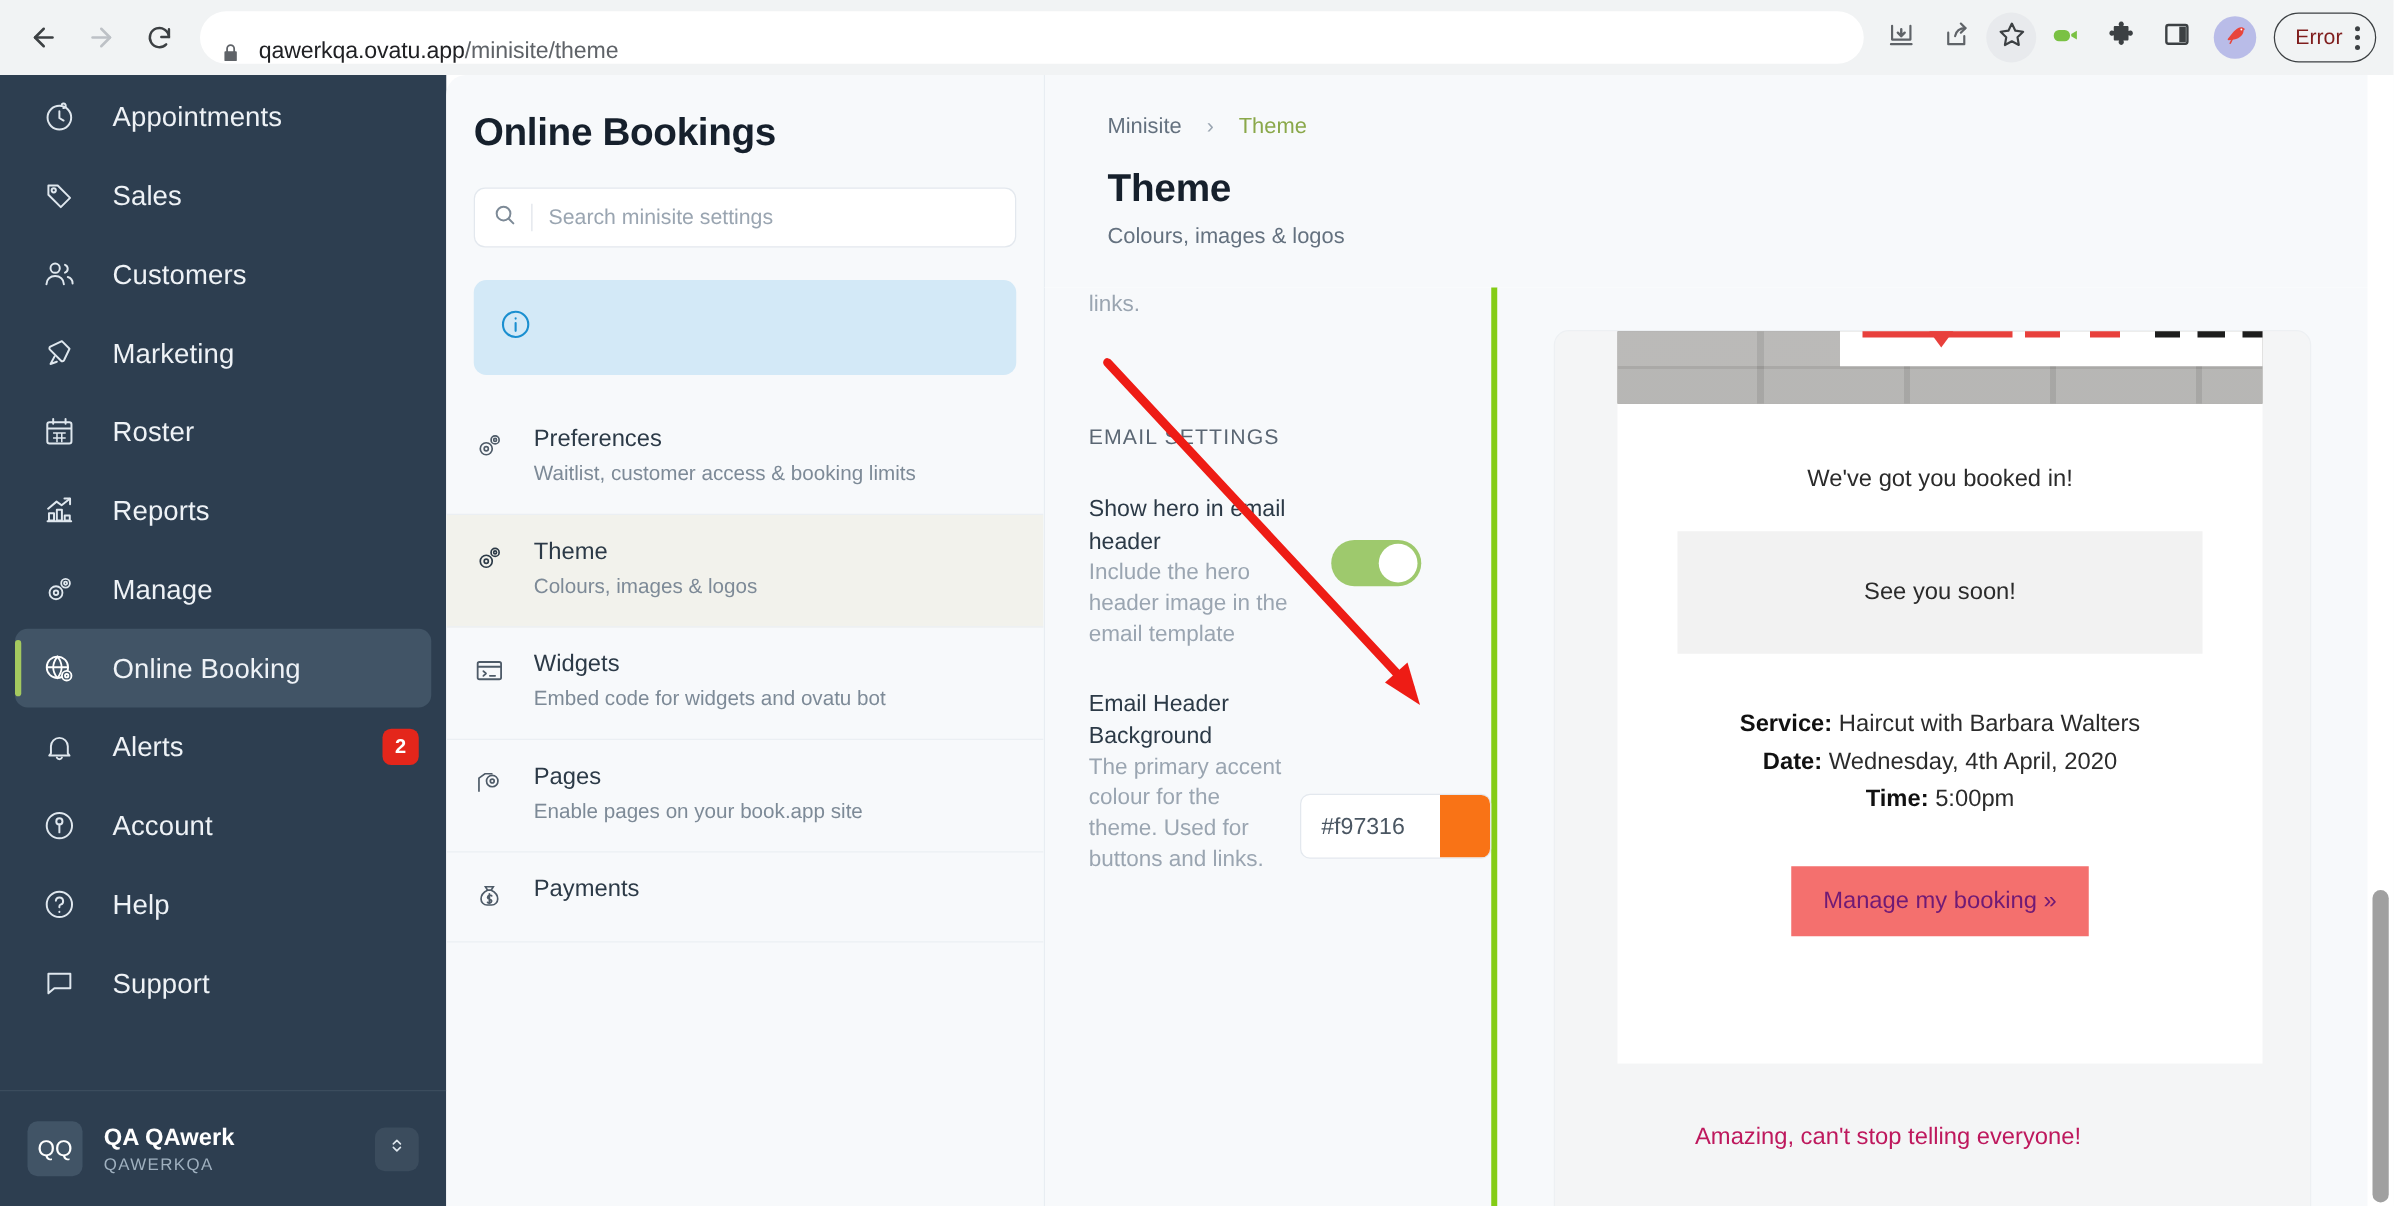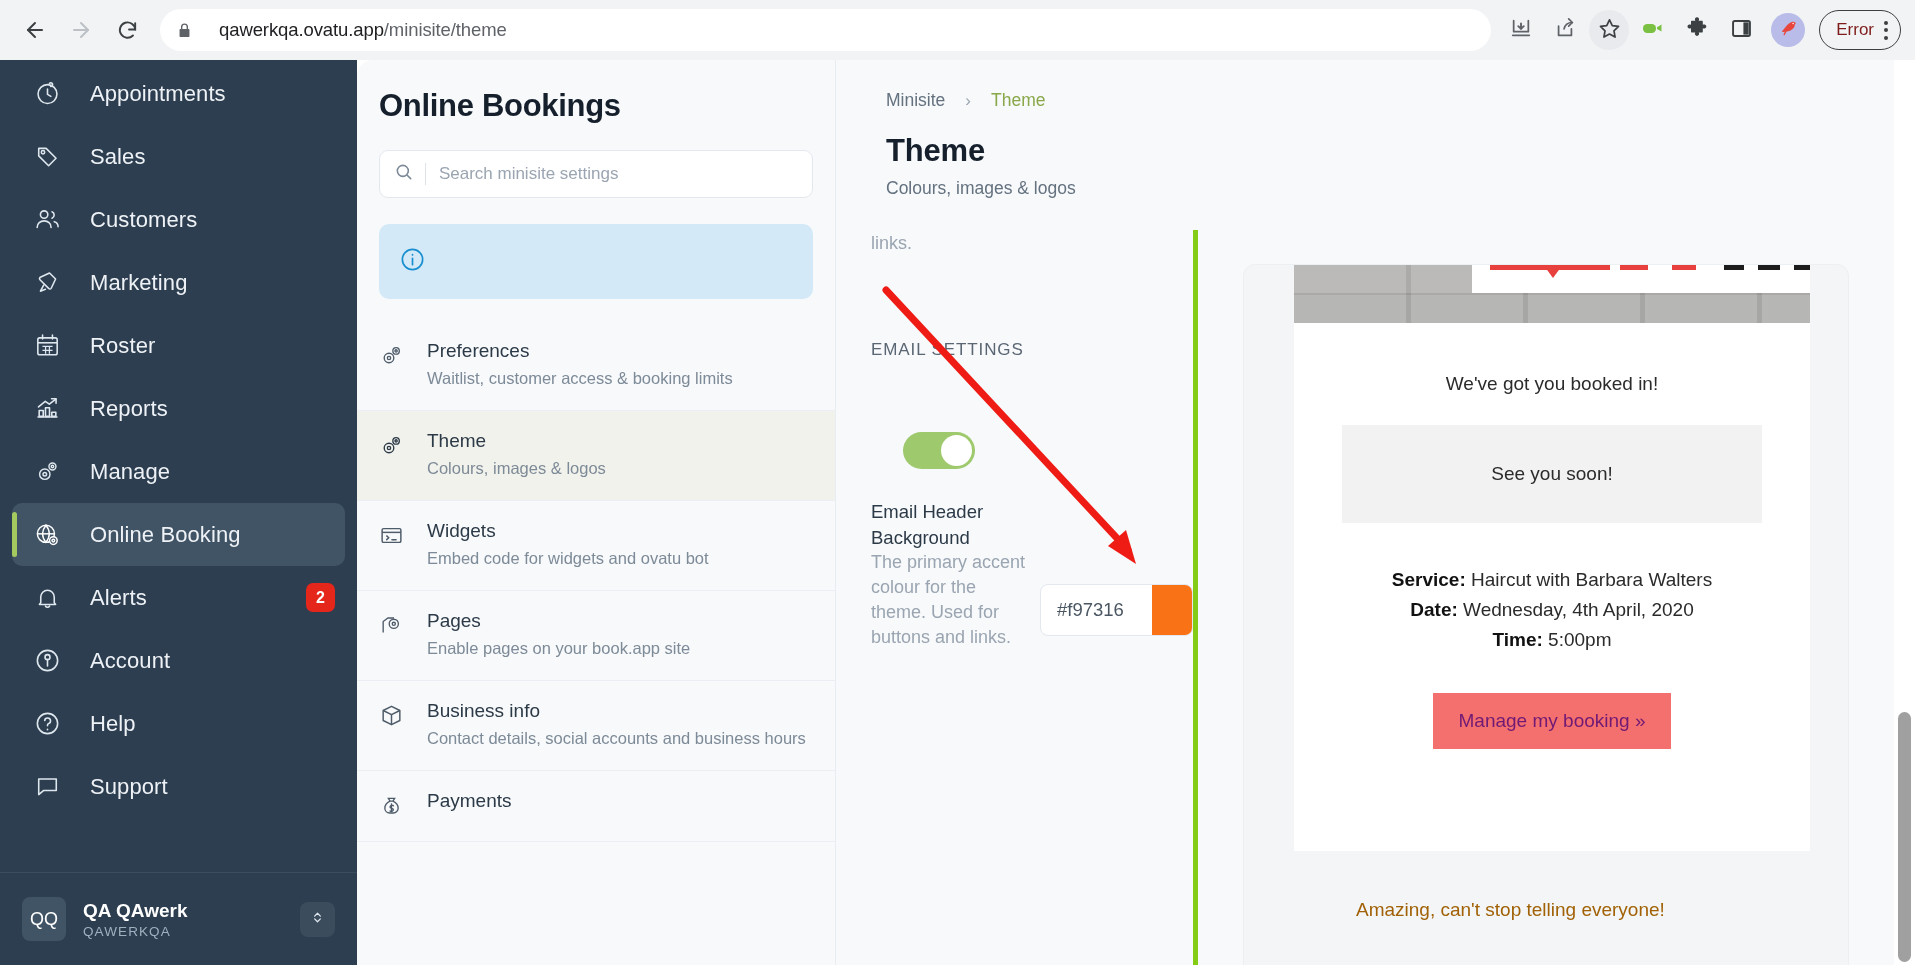--- a/index.html
+++ b/index.html
@@ -20,23 +20,22 @@
   }
   .nav-btn {
     width: 42px; height: 42px; border-radius: 50%;
     display: flex; align-items: center; justify-content: center;
     flex: 0 0 auto; margin-right: 4px;
   }
   .nav-btn svg { display: block; }
   .omnibox {
     flex: 1 1 auto; height: 42px; margin: 0 10px 0 8px;
     background: #ffffff; border-radius: 21px;
-    display: flex; align-items: center; padding: 0 16px;
+    display: flex; align-items: flex-end; padding: 0 16px;
     min-width: 0;
-    gap: 12px;
   }
   .lock-icon { flex: 0 0 auto; margin-right: 14px; display: flex; }
   .url { font-size: 18.5px; color: #202124; white-space: nowrap;
          overflow: hidden; text-overflow: ellipsis; letter-spacing: -0.1px;}
   .url .path { color: #5f6368; }
   .tb-icons { display: flex; align-items: center; flex: 0 0 auto; gap: 4px; }
   .tb-icon {
     width: 40px; height: 40px; border-radius: 50%;
     display: flex; align-items: center; justify-content: center;
   }
@@ -223,21 +222,21 @@
   .em-details b { color: #111; }
   .em-btn {
     display: inline-block; margin-top: 38px;
     background: #f4706e; color: #701a75; font-size: 19px;
     padding: 17px 26px;
   }
   .email-footer {
     position: absolute; left: 50px; right: 38px; bottom: 0; height: 153px;
     background: #f4f5f6; padding: 48px 0 0 62px;
   }
-  .em-foot-txt { font-size: 19px; color: #a16207; }
+  .em-foot-txt { font-size: 19px; color: #be185d; }
 
   
   .scrollbar {
     position: absolute; right: 0; top: 60px; width: 21px; bottom: 0;
     background: #fff;
   }
   .scroll-thumb {
     position: absolute; left: 4px; width: 13px; top: 652px; bottom: 3px;
     background: #a0a0a0; border-radius: 7px;
   }
@@ -586,33 +585,20 @@
               <circle cx="14.2" cy="10.4" r="4.4"></circle>
               <circle cx="14.2" cy="10.4" r="1.5"></circle>
           </svg>
         </span>
         <span class="body">
           <span class="t">Pages</span>
           <div class="s">Enable pages on your book.app site</div>
         </span>
       </div>
 
-      <div class="menu-item">
-        <span class="ic">
-          <svg width="25" height="25" viewBox="0 0 24 24" fill="none" stroke="#4e5b68" stroke-width="1.4" stroke-linejoin="round">
-            <path d="M12 3.2l8 4v9.6l-8 4-8-4V7.2l8-4z"></path>
-              <path d="M4 7.2l8 4 8-4"></path>
-              <path d="M12 11.2v9.6"></path>
-          </svg>
-        </span>
-        <span class="body">
-          <span class="t">Business info</span>
-          <div class="s">Contact details, social accounts and business hours</div>
-        </span>
-      </div>
 
       <div class="menu-item">
         <span class="ic">
           <svg width="25" height="25" viewBox="0 0 24 24" fill="none" stroke="#4e5b68" stroke-width="1.3">
             <path d="M9 5.2h6l-1.6 2.6H10.6L9 5.2z"></path>
             <path d="M10.6 7.8c-3 1.4-5 4-5 6.8a4.6 4.6 0 0 0 4.6 4.6h3.6a4.6 4.6 0 0 0 4.6-4.6c0-2.8-2-5.4-5-6.8"></path>
             <path d="M12 10.6v6.2M13.8 12.2a1.9 1.9 0 0 0-3.2 1.3c0 1.8 3.2 1 3.2 2.6a1.9 1.9 0 0 1-3.2 1.1" stroke-linecap="round"></path>
           </svg>
         </span>
         <span class="body">
@@ -635,20 +621,24 @@
     </div>
 
     <div class="content-body">
 
       <div class="form-col">
         <div class="clipped-top">links.</div>
 
         <div class="section-label">EMAIL SETTINGS</div>
 
         <div class="field-row">
+          <div class="field-label">
+            <div class="fl-title">Show hero in email header</div>
+            <div class="fl-desc">Include the hero header image in the email template</div>
+          </div>
           <div class="toggle">
             <span class="knob"></span>
           </div>
         </div>
 
         <div class="color-field">
           <div class="field-label">
             <div class="fl-title">Email Header Background</div>
             <div class="fl-desc">The primary accent colour for the theme. Used for buttons and links.</div>
           </div>

